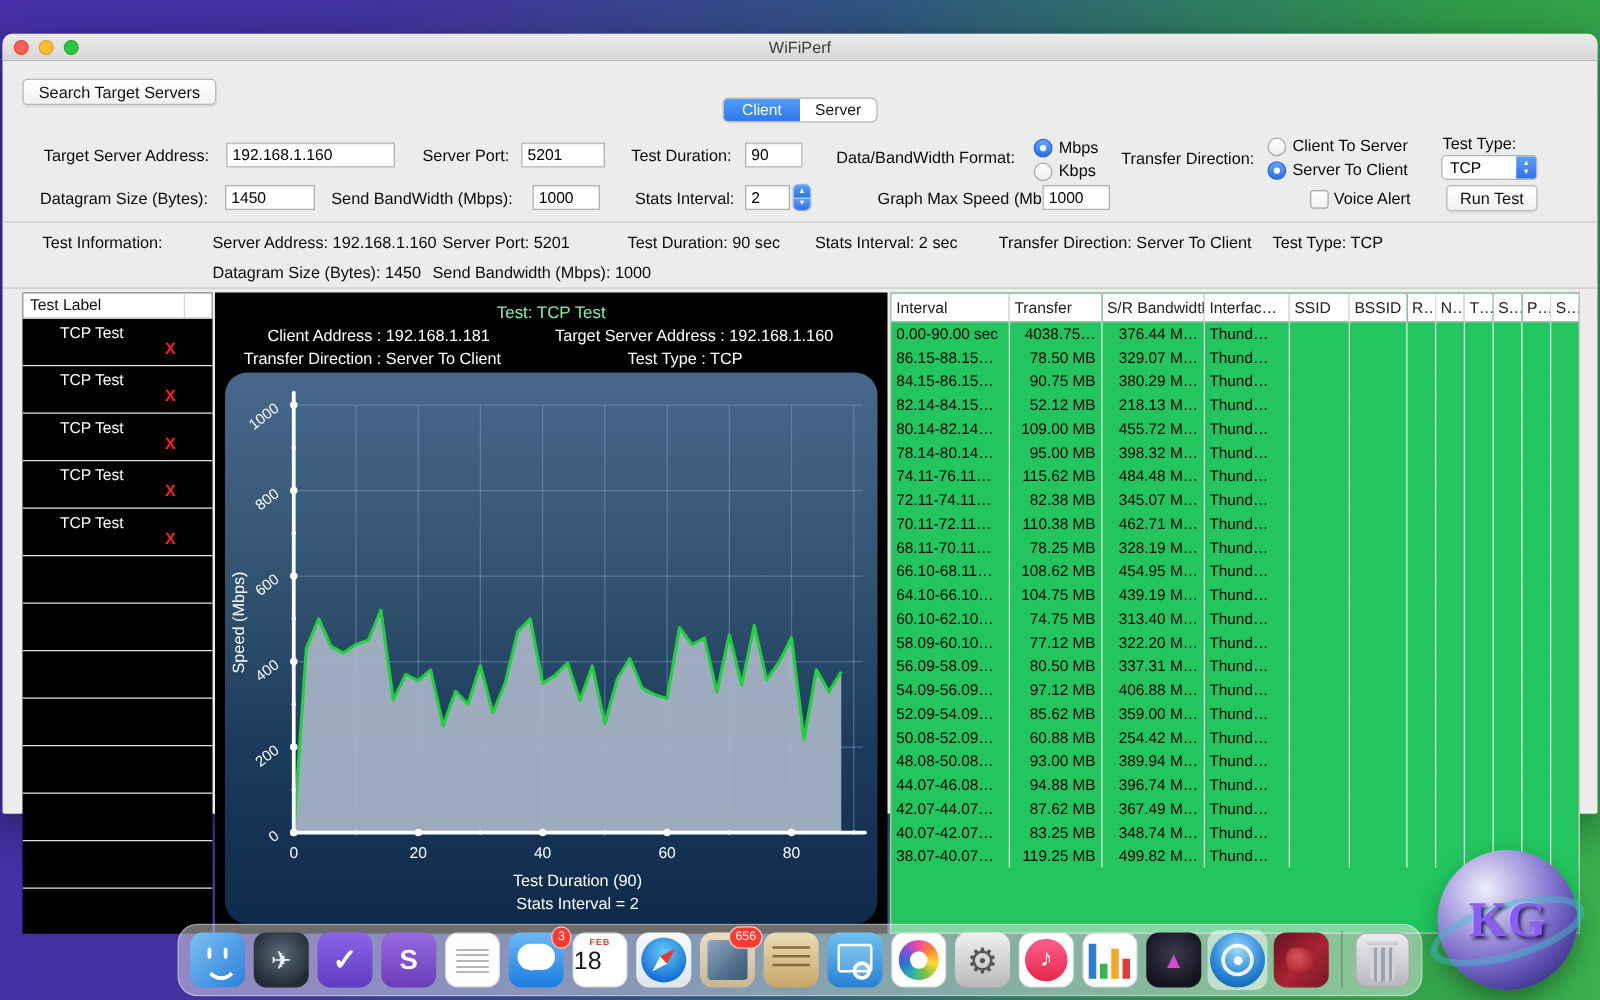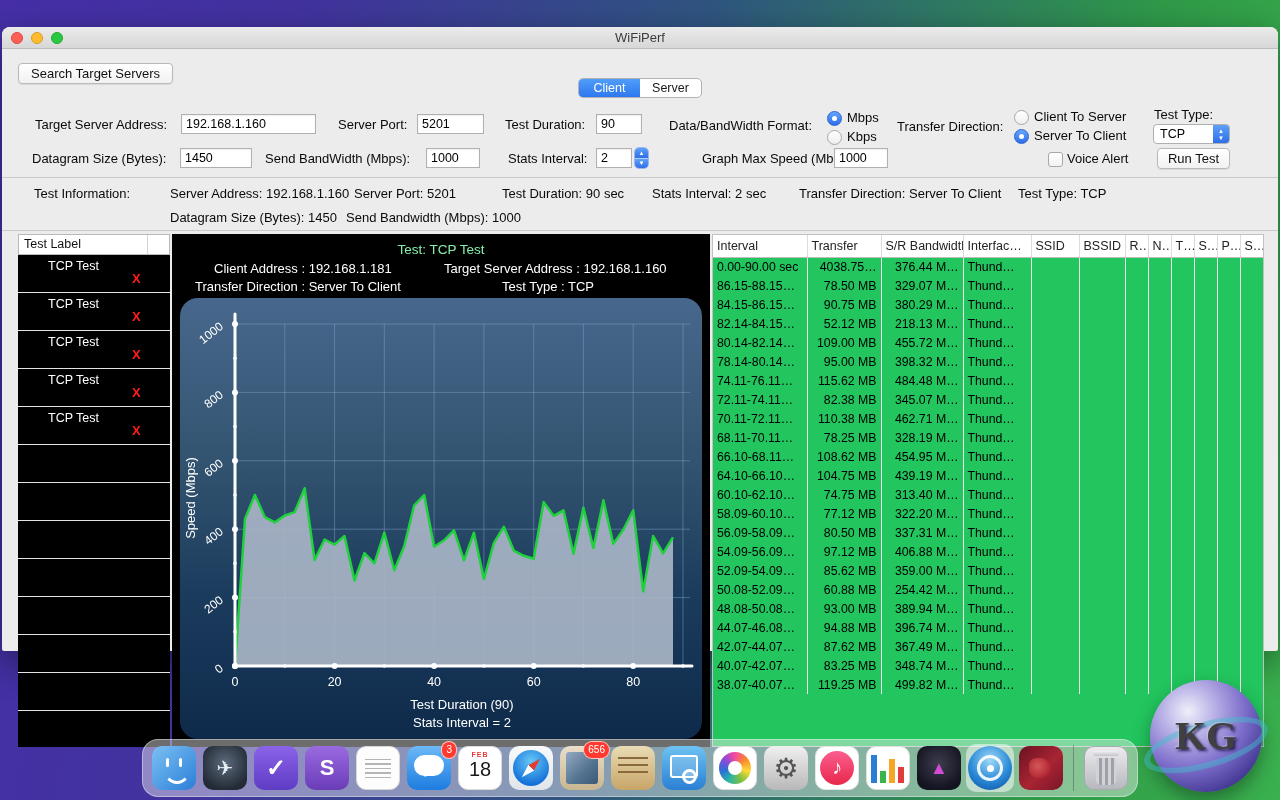--- a/index.html
+++ b/index.html
@@ -66,21 +66,21 @@
 .di-launchpad{background:radial-gradient(circle at 50% 40%,#5c6b7c,#232b36 75%);font-size:20px;color:#e8eef5;}
 .di-checklist-app{background:linear-gradient(#8a63e8,#5f3cc4);font-weight:bold;}
 .di-s-app{background:linear-gradient(#9a6ae0,#6a3cb8);font-weight:bold;font-size:22px;}
 .di-textedit{background:#fdfdfd;border:1px solid #d8d8d8;}
 .di-textedit::after{content:"";position:absolute;left:8px;right:8px;top:9px;bottom:8px;background:repeating-linear-gradient(#fdfdfd 0 3px,#b5b5b5 3px 4.5px);}
 .di-messages{background:linear-gradient(#6cb9f5,#1d7ce0);}
 .di-messages::before{content:"";position:absolute;left:7px;right:7px;top:9px;height:21px;background:#fff;border-radius:11px;}
 .di-messages::after{content:"";position:absolute;left:12px;bottom:7px;width:0;height:0;border:6px solid transparent;border-top-color:#fff;transform:skewX(-18deg);}
 .di-calendar{background:#fff;border:1px solid #ddd;}
 .cal-month{position:absolute;top:4px;left:0;right:0;text-align:center;font-size:7px;font-weight:bold;color:#e23b3b;letter-spacing:1px;}
-.cal-day{position:absolute;top:11px;left:0;right:0;text-align:center;font-size:20px;color:#1a1a1a;}
+.cal-day{position:absolute;top:11px;left:0;right:0;text-align:left;font-size:20px;color:#1a1a1a;}
 .di-safari{background:linear-gradient(#f8fafc,#dfe5ea);}
 .di-safari::before{content:"";position:absolute;inset:4px;border-radius:50%;background:radial-gradient(circle at 50% 32%,#66c8f7,#1470d8 75%);}
 .di-safari::after{content:"";position:absolute;left:50%;top:50%;width:26px;height:8px;transform:translate(-50%,-50%) rotate(-45deg);background:linear-gradient(90deg,#fff 0 50%,#e33b30 50% 100%);clip-path:polygon(0 50%,50% 0,100% 50%,50% 100%);}
 .di-stamps-app{background:linear-gradient(#eadfc9,#c9b691);}
 .di-stamps-app::after{content:"";position:absolute;inset:6px;border-radius:3px;background:linear-gradient(135deg,#93aac3,#53728f 60%,#3c5a77);}
 .di-notes{background:linear-gradient(#e9dcb4,#c7a568);}
 .di-notes::after{content:"";position:absolute;left:7px;right:7px;top:11px;height:2px;background:#8a6a3d;box-shadow:0 7px 0 #8a6a3d,0 14px 0 #8a6a3d;}
 .di-app-store{background:linear-gradient(#6ec2f2,#2a7fd4);}
 .di-app-store::before{content:"";position:absolute;left:8px;right:8px;top:9px;bottom:12px;border:2px solid #fff;border-radius:3px;background:rgba(255,255,255,0.18);}
 .di-app-store::after{content:"";position:absolute;right:9px;bottom:6px;width:9px;height:9px;border:3px solid #fff;border-radius:50%;background:rgba(255,255,255,0.2);}
@@ -97,21 +97,21 @@
 .di-wifiperf::before{content:"";position:absolute;inset:9px;border:3px solid rgba(255,255,255,0.9);border-radius:50%;}
 .di-wifiperf::after{content:"";position:absolute;left:50%;top:50%;width:7px;height:7px;margin:-3.5px 0 0 -3.5px;background:#fff;border-radius:50%;}
 .di-red-app{background:linear-gradient(135deg,#6a1220,#a82433 55%,#7a1626);}
 .di-red-app::after{content:"";position:absolute;left:10px;top:12px;width:22px;height:20px;background:radial-gradient(circle at 40% 40%,#e06060,#a01020);border-radius:40% 60% 55% 45%;opacity:0.85;}
 .di-trash{background:linear-gradient(#ececef,#b7b8be);border:1px solid #a9aab0;}
 .di-trash::before{content:"";position:absolute;top:4px;left:8px;right:8px;height:5px;background:linear-gradient(#f2f2f4,#c2c3c8);border-radius:2px;}
 .di-trash::after{content:"";position:absolute;top:11px;left:11px;right:11px;bottom:4px;background:repeating-linear-gradient(90deg,#d2d3d8 0 3px,#9fa1a8 3px 6px);border-radius:2px 2px 5px 5px;}
 .kg{position:absolute;left:1150px;top:680px;width:112px;height:112px;z-index:40;}
 .kg-sphere{position:absolute;inset:0;border-radius:50%;background:radial-gradient(circle at 34% 28%,#eef0fa 0%,#bdb6e8 22%,#7d6ecb 52%,#453a96 78%,#261e66 100%);box-shadow:0 8px 18px rgba(0,0,0,0.35);}
 .kg-ring{position:absolute;left:-8px;top:42px;width:128px;height:46px;border:6px solid rgba(64,190,205,0.45);border-radius:50%;transform:rotate(-16deg);}
-.kg-text{position:absolute;left:0;right:0;top:32px;text-align:center;font-family:"Liberation Serif",serif;font-size:40px;font-weight:bold;color:#404040;text-shadow:2px 2px 3px rgba(30,20,70,0.9),-1px -1px 1px rgba(255,255,255,0.3);}
+.kg-text{position:absolute;left:0;right:0;top:32px;text-align:center;font-family:"Liberation Serif",serif;font-size:40px;font-weight:bold;color:#8b5cf6;text-shadow:2px 2px 3px rgba(30,20,70,0.9),-1px -1px 1px rgba(255,255,255,0.3);}
 </style>
 </head>
 <body>
 
 <div class="desktop">
 
   <div class="window">
     <div class="titlebar">
       <div class="lights">
         <span class="light red"></span>

